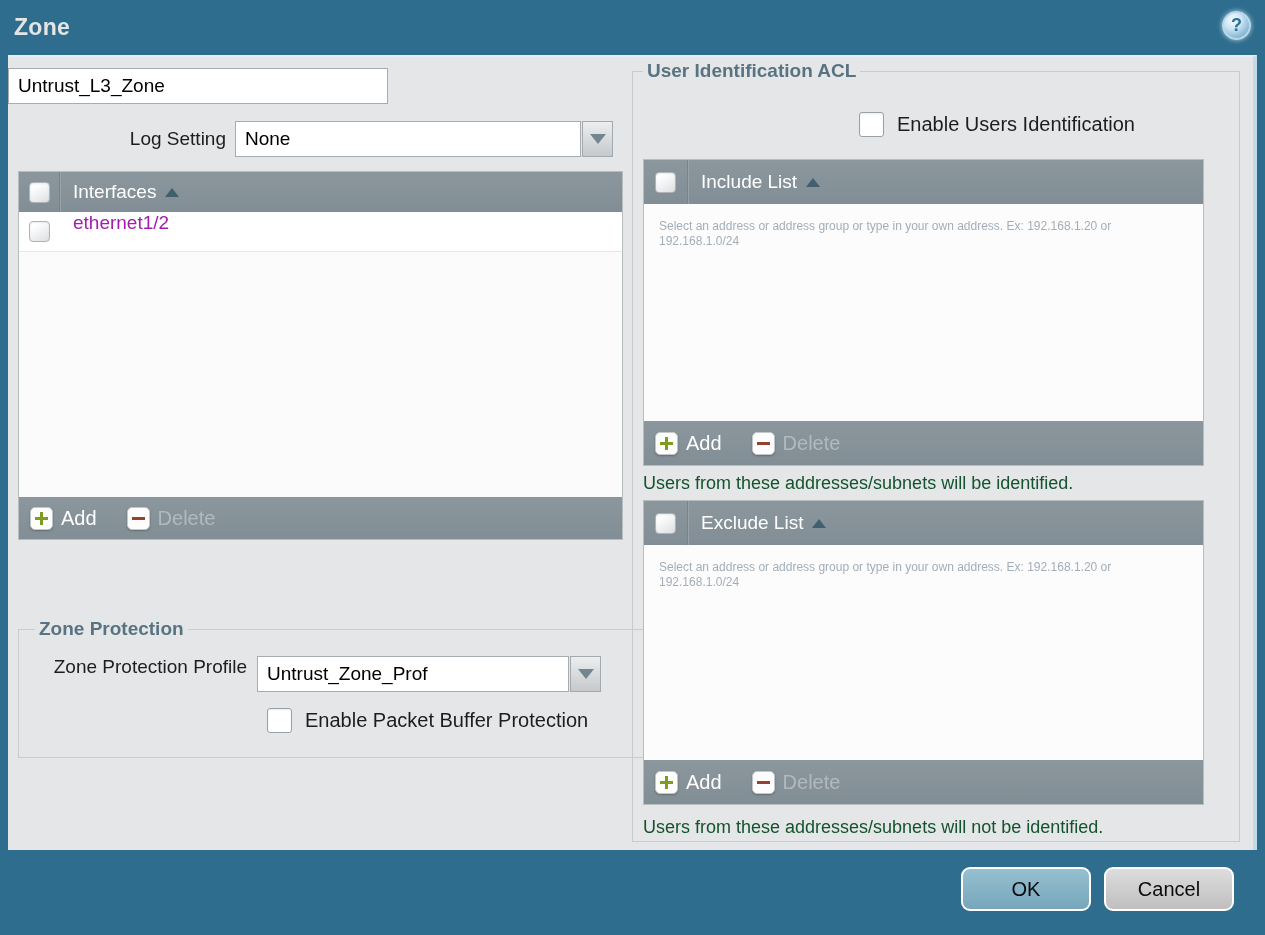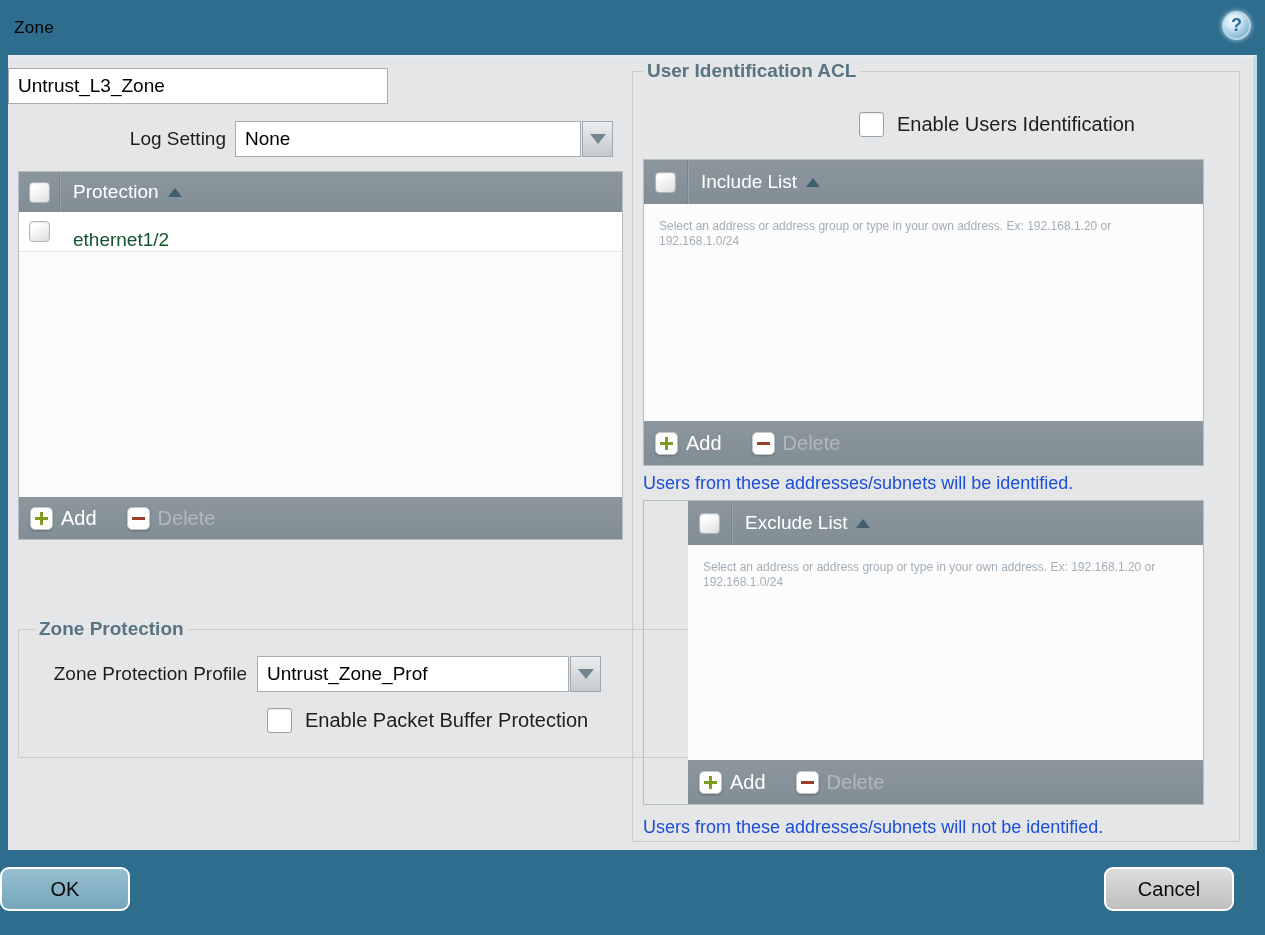--- a/index.html
+++ b/index.html
@@ -8,21 +8,21 @@
     font-family: "Liberation Sans", sans-serif;
     background: #2e6d8e;
     position: relative;
   }
 
   
   .titlebar {
     position: absolute; top: 0; left: 0; right: 0; height: 55px;
     display: flex; align-items: center; padding-left: 14px;
   }
-  .titlebar .title { color: #000000; font-size: 17px; font-weight: 400; letter-spacing: .3px; }
+  .titlebar .title { color: #e5e5e5; font-size: 23px; font-weight: 700; letter-spacing: .3px; }
   .help-icon {
     position: absolute; top: 11px; right: 14px; width: 29px; height: 29px;
     border-radius: 50%;
     background: radial-gradient(circle at 35% 28%, #f4fbfe 0%, #cfe7f3 35%, #8fbcd6 70%, #5e95b6 100%);
     border: 2px solid #b9d9ea;
     box-shadow: 0 0 5px rgba(210,235,248,.8);
     display: flex; align-items: center; justify-content: center;
     color: #2a6d9c; font-size: 18px; font-weight: bold; cursor: pointer;
   }
 
@@ -84,21 +84,21 @@
     height: 40px; background: linear-gradient(#8b969d, #828e95);
     display: flex; align-items: center; color: #fff; font-size: 19px;
   }
   .cb-cell {
     width: 41px; align-self: stretch; display: flex; align-items: center; justify-content: center;
     border-right: 1px solid #78838a; box-shadow: 1px 0 0 #98a2a8;
   }
   .hdr-label { margin-left: 13px; }
   .tbl-row {
     height: 40px; background: #ffffff; border-bottom: 1px solid #e4e6e7;
-    display: flex; align-items: flex-end; font-size: 19px; color: #14532d;
+    display: flex; align-items: flex-start; font-size: 19px; color: #a21caf;
   }
   .row-label { margin-left: 13px; }
   .tbl-footer {
     height: 42px; background: linear-gradient(#8b969d, #828e95);
     display: flex; align-items: center; padding-left: 11px; gap: 8px;
   }
   .icon-sq {
     width: 23px; height: 23px; background: #fdfdfd; border: 1px solid #c2c7c9;
     border-radius: 5px; position: relative; box-shadow: 0 1px 2px rgba(0,0,0,.25);
     cursor: pointer; flex: none;
@@ -113,21 +113,21 @@
   .itable .tbl-body { height: 245px; background: #fbfbfc; }
 
   
   fieldset {
     border: 1px solid #c9cccd; padding: 6px 14px 10px 14px;
   }
   legend {
     font-size: 19px; font-weight: bold; color: #587482; padding: 0 4px; margin-left: 2px;
   }
   .zp-fieldset { margin: 78px 0 0 10px; width: 706px; height: 140px; }
-  .zp-row { display: flex; align-items: center; margin-top: 10px; }
+  .zp-row { display: flex; margin-top: 10px; }
   .zp-row label { width: 224px; text-align: right; padding-right: 10px; font-size: 19px; color: #1d1d1d; }
   .w-zp { width: 312px; }
   .cbx-row { display: flex; align-items: center; margin-top: 16px; }
   .cbx-row .lbl { font-size: 20px; color: #1d1d1d; margin-left: 13px; }
   .zp-cbx { margin-left: 234px; }
 
   .uid-fieldset {
     position: absolute; left: 624px; top: 3px; width: 608px; height: 782px;
     padding: 0 0 0 0;
   }
@@ -138,28 +138,28 @@
   .acl-tbl .tbl-header { height: 44px; }
   .acl-tbl .cb-cell { width: 44px; }
   .acl-body {
     background: #fcfcfd; padding: 15px 0 0 15px;
     font-size: 12px; line-height: 1.22; color: #a3aeb8;
   }
   .acl-body .ph { width: 520px; }
   .acl-body.include { height: 217px; }
   .acl-body.exclude { height: 215px; }
   .acl-tbl .tbl-footer { height: 44px; }
-  .helper { margin: 7px 0 0 10px; font-size: 18px; color: #1d4ed8; }
+  .helper { margin: 7px 0 0 10px; font-size: 18px; color: #14532d; }
   .helper.second { margin-top: 12px; }
-  .acl-tbl.second { margin-top: 6px; padding-left: 44px; }
+  .acl-tbl.second { margin-top: 6px; }
 
   
   .dlg-footer {
     position: absolute; bottom: 0; left: 0; right: 0; height: 85px;
-    display: flex; justify-content: space-between; align-items: flex-start;
+    display: flex; justify-content: flex-end; align-items: flex-start;
     padding: 17px 31px 0 0; gap: 13px;
   }
   .btn {
     width: 130px; height: 44px; border-radius: 9px; border: 2px solid #ffffff;
     font-family: "Liberation Sans", sans-serif; font-size: 20px; color: #0c0c0c;
     cursor: pointer;
   }
   .btn-ok { background: linear-gradient(#96c0d1, #76a6bb); }
   .btn-cancel { background: linear-gradient(#dddddd, #bfbfbf); }
 </style>
@@ -186,21 +186,21 @@
         <div class="tri-down"></div>
       </div>
     </div>
 
 
     <div class="itable tbl">
       <div class="tbl-header">
         <div class="cb-cell">
           <span class="checkbox emboss"></span>
         </div>
-        <span class="hdr-label">Protection</span>
+        <span class="hdr-label">Interfaces</span>
         <div class="tri-up"></div>
       </div>
       <div class="tbl-row">
         <div class="cb-cell" style="border-right:none;box-shadow:none;">
           <span class="checkbox emboss"></span>
         </div>
         <span class="row-label">ethernet1/2</span>
       </div>
       <div class="tbl-body"></div>
       <div class="tbl-footer">

